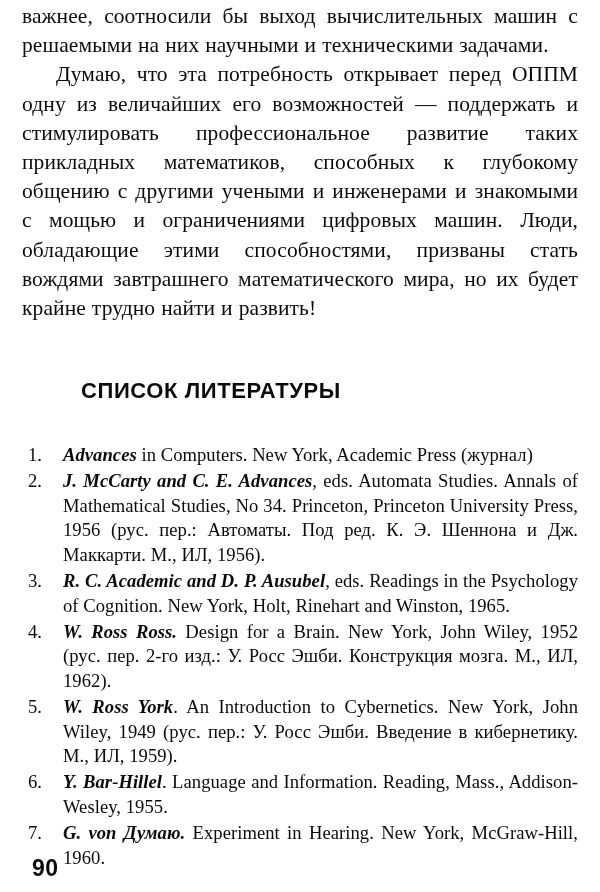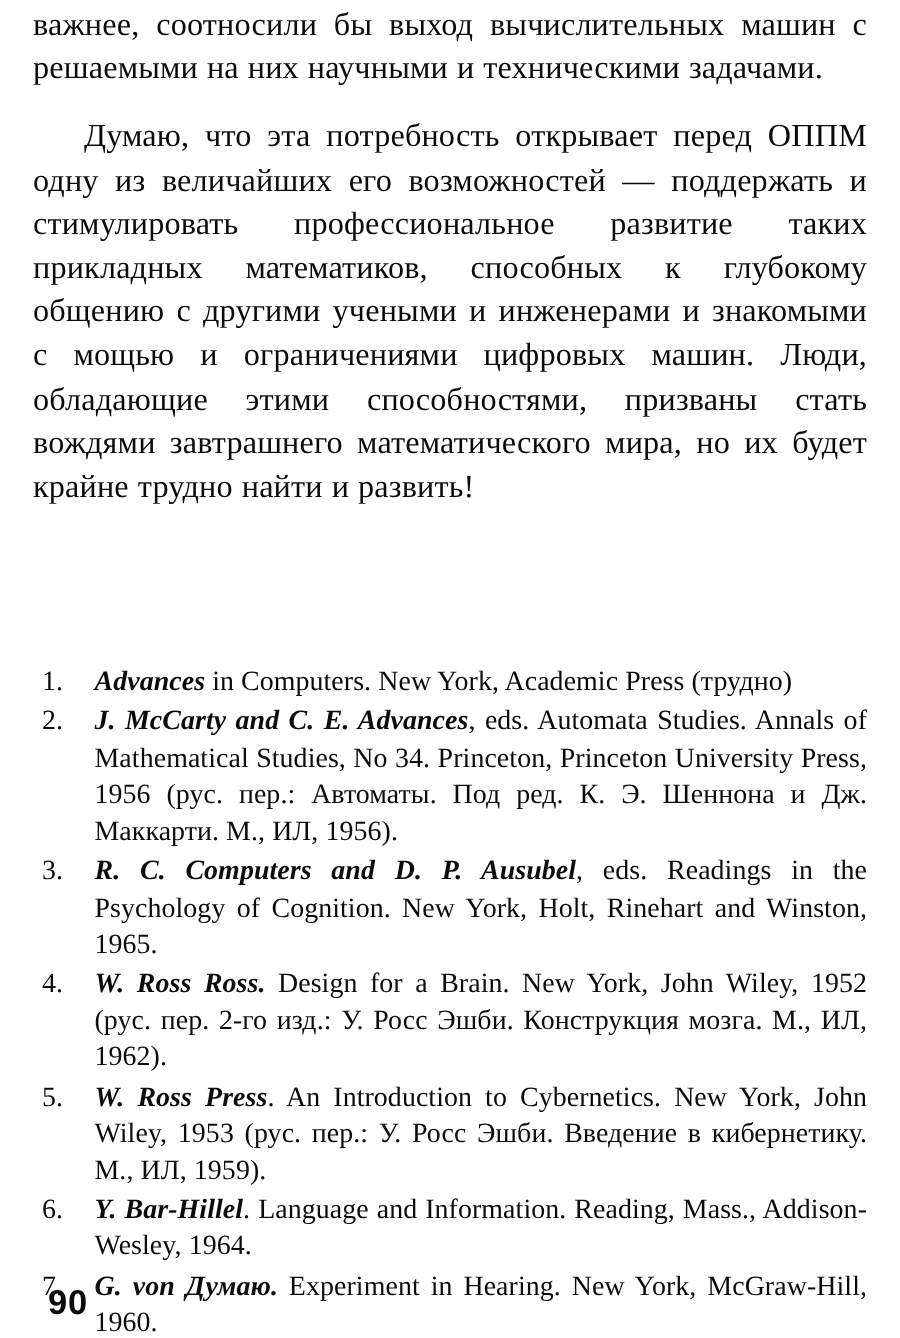--- a/index.html
+++ b/index.html
@@ -33,21 +33,21 @@
     font-size: 21.5px;
     line-height: 29.2px;
     letter-spacing: 0.1px;
     word-spacing: 0.5px;
     hyphens: none;
   }
   .prose p.indent {
     text-indent: 34px;
   }
   .prose p + p {
-    margin-top: 16px;
+    margin-top: 0;
   }
 
   
   .section-heading {
     position: absolute;
     left: 81px;
     top: 378px;
     font-family: "Liberation Sans", "DejaVu Sans", sans-serif;
     font-weight: bold;
     font-size: 22px;
@@ -98,39 +98,40 @@
 </head>
 <body>
 
 <div class="page">
 
   <div class="prose">
     <p>важнее, соотносили бы выход вычислительных машин с решаемыми на них научными и техническими задачами.</p>
     <p class="indent">Думаю, что эта потребность открывает перед ОППМ одну из величайших его возможностей — поддержать и стимулировать профессиональное развитие таких прикладных математиков, способных к глубокому общению с другими учеными и инженерами и знакомыми с мощью и ограничениями цифровых машин. Люди, обладающие этими способностями, призваны стать вождями завтрашнего математического мира, но их будет крайне трудно найти и развить!</p>
   </div>
 
+  <div class="section-heading">СПИСОК ЛИТЕРАТУРЫ</div>
 
   <div class="biblio">
     <div class="ref">
-      <span class="num">1.</span><b>Advances</b><span> in Computers. New York, Academic Press (трудно)</span>
+      <span class="num">1.</span><b>Advances</b><span> in Computers. New York, Academic Press (журнал)</span>
     </div>
     <div class="ref">
       <span class="num">2.</span><b>J. McCarty and C. E. Advances</b><span>, eds. Automata Studies. Annals of Mathematical Studies, No 34. Princeton, Princeton University Press, 1956 (рус. пер.: Автоматы. Под ред. К. Э. Шеннона и Дж. Маккарти. М., ИЛ, 1956).</span>
     </div>
     <div class="ref">
-      <span class="num">3.</span><b>R. C. Computers and D. P. Ausubel</b><span>, eds. Readings in the Psychology of Cognition. New York, Holt, Rinehart and Winston, 1965.</span>
+      <span class="num">3.</span><b>R. C. Academic and D. P. Ausubel</b><span>, eds. Readings in the Psychology of Cognition. New York, Holt, Rinehart and Winston, 1965.</span>
     </div>
     <div class="ref">
       <span class="num">4.</span><b>W. Ross Ross.</b><span> Design for a Brain. New York, John Wiley, 1952 (рус. пер. 2-го изд.: У. Росс Эшби. Конструкция мозга. М., ИЛ, 1962).</span>
     </div>
     <div class="ref">
-      <span class="num">5.</span><b>W. Ross Press</b><span>. An Introduction to Cybernetics. New York, John Wiley, 1953 (рус. пер.: У. Росс Эшби. Введение в кибернетику. М., ИЛ, 1959).</span>
+      <span class="num">5.</span><b>W. Ross York</b><span>. An Introduction to Cybernetics. New York, John Wiley, 1949 (рус. пер.: У. Росс Эшби. Введение в кибернетику. М., ИЛ, 1959).</span>
     </div>
     <div class="ref">
-      <span class="num">6.</span><b>Y. Bar-Hillel</b><span>. Language and Information. Reading, Mass., Addison-Wesley, 1964.</span>
+      <span class="num">6.</span><b>Y. Bar-Hillel</b><span>. Language and Information. Reading, Mass., Addison-Wesley, 1955.</span>
     </div>
     <div class="ref">
       <span class="num">7.</span><b>G. von Думаю.</b><span> Experiment in Hearing. New York, McGraw-Hill, 1960.</span>
     </div>
 
   </div>
 
   <div class="folio">90</div>
 
 </div>

